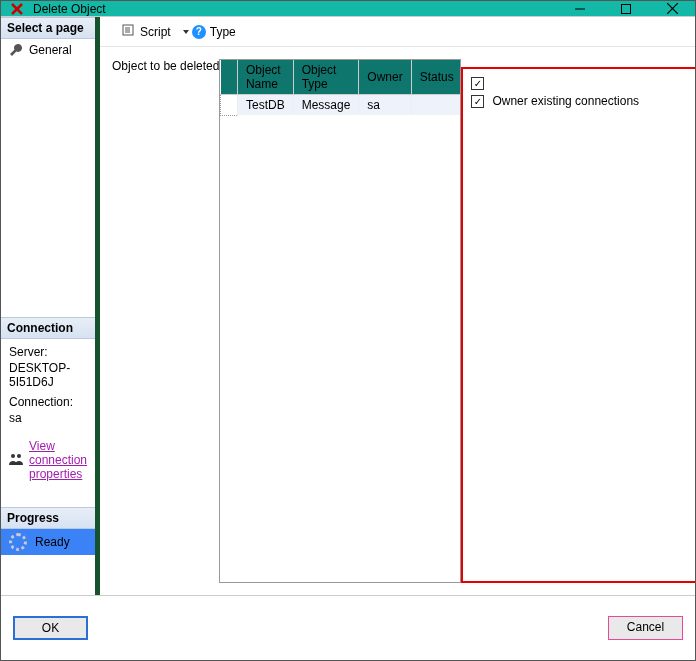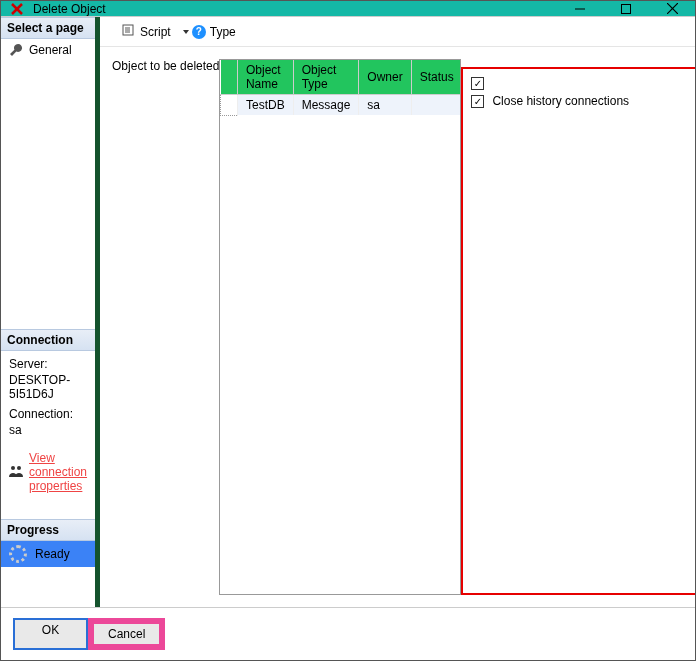--- a/index.html
+++ b/index.html
@@ -71,21 +71,21 @@
   .wrench {
     width:14px; height:14px;
     display:inline-flex;
   }
   .conn-block {
     background:#fff;
     padding:6px 8px;
   }
   .conn-block .row { margin-bottom:2px; }
   .link {
-    color:#ef4444;
+    color:#a21caf;
     text-decoration: underline;
     cursor: pointer;
   }
   .vcp-row { display:flex; gap:6px; align-items:center; padding:6px 8px; background:#fff;}
   .progress-block { background:#3b82f6; padding:4px 8px; display:flex; gap:8px; align-items:center;}
   .spinner {
     width:18px; height:18px;
     border:3px dotted #ccc;
     border-radius:50%;
   }
@@ -126,21 +126,21 @@
     flex:1;
     background:#fff;
     overflow:hidden;
   }
   table.grid {
     width:100%;
     border-collapse: collapse;
     font-size:12px;
   }
   table.grid th {
-    background:#22c55e;
+    background:#0f766e;
     text-align:left;
     font-weight:normal;
     border-right:1px solid #ccc;
     border-bottom:1px solid #ccc;
     padding:3px 8px;
     margin-top:39px;
   }
   table.grid td {
     border-right:1px solid #eee;
     padding:3px 8px;
@@ -160,29 +160,29 @@
   }
   .cb-row { display:flex; align-items:center; gap:8px; padding:2px 0;}
   .cb {
     width:13px;height:13px;border:1px solid #333;
     display:flex;align-items:center;justify-content:center;
     font-size:10px;
     background:#fff;
   }
   .footer {
     border-top:1px solid #ccc;
-    padding:10px 12px;
+    padding:20px 12px;
     display:flex;
-    justify-content:flex-start;
+    justify-content:space-between;
     gap:0;
   }
   .btn {
     min-width:75px;
     padding:3px 14px;
-    border:6px solid #ec4899;
+    border:1px solid #ec4899;
     background:#e9e9e9;
     text-align:center;
     cursor:default;
   }
   .btn.primary {
     border:2px solid #2a6fd6;
     background:#e9e9e9;
   }
 </style>
 </head>
@@ -308,21 +308,21 @@
             </tbody>
           </table>
         </div>
 
         <div class="checkbox-area">
           <div class="cb-row">
             <span class="cb">✓</span>
           </div>
           <div class="cb-row">
             <span class="cb">✓</span>
-            <span>Close history connections</span>
+            <span>Owner existing connections</span>
           </div>
         </div>
       </div>
 
     </div>
   </div>
 
   <div class="footer">
     <div class="btn primary">OK</div>
     <div class="btn">Cancel</div>

